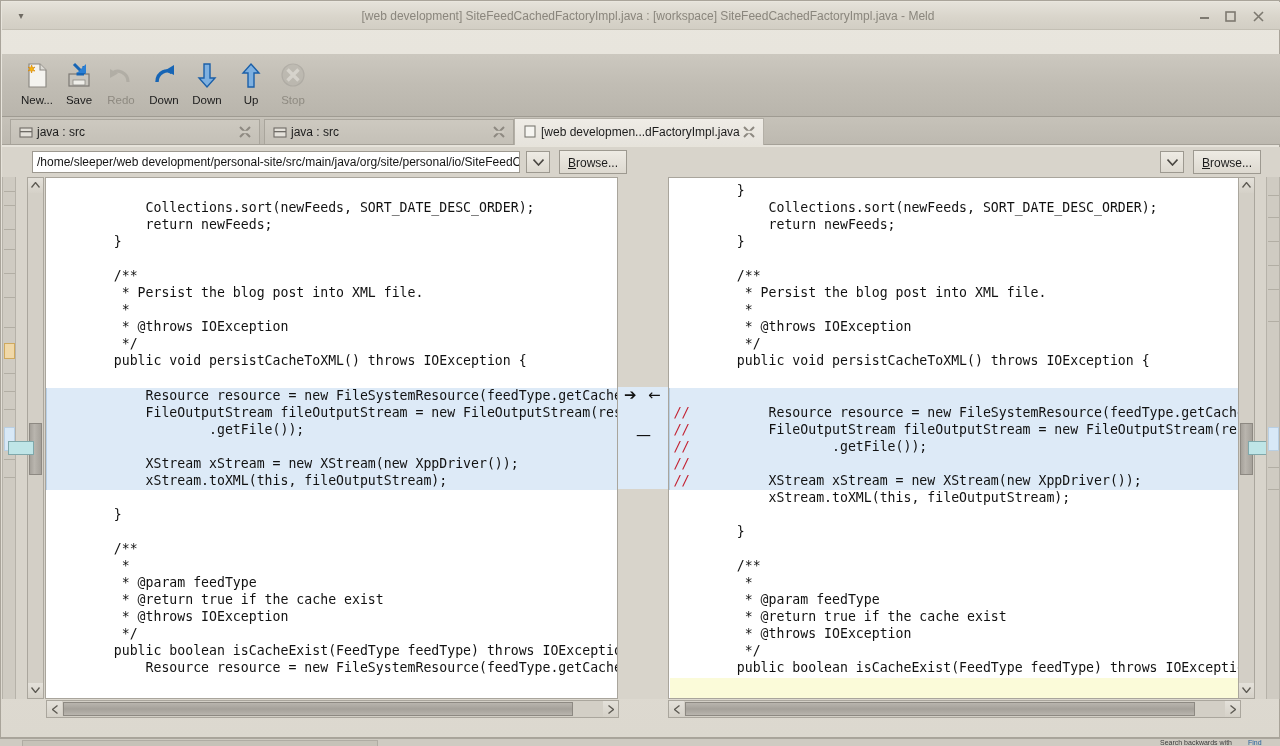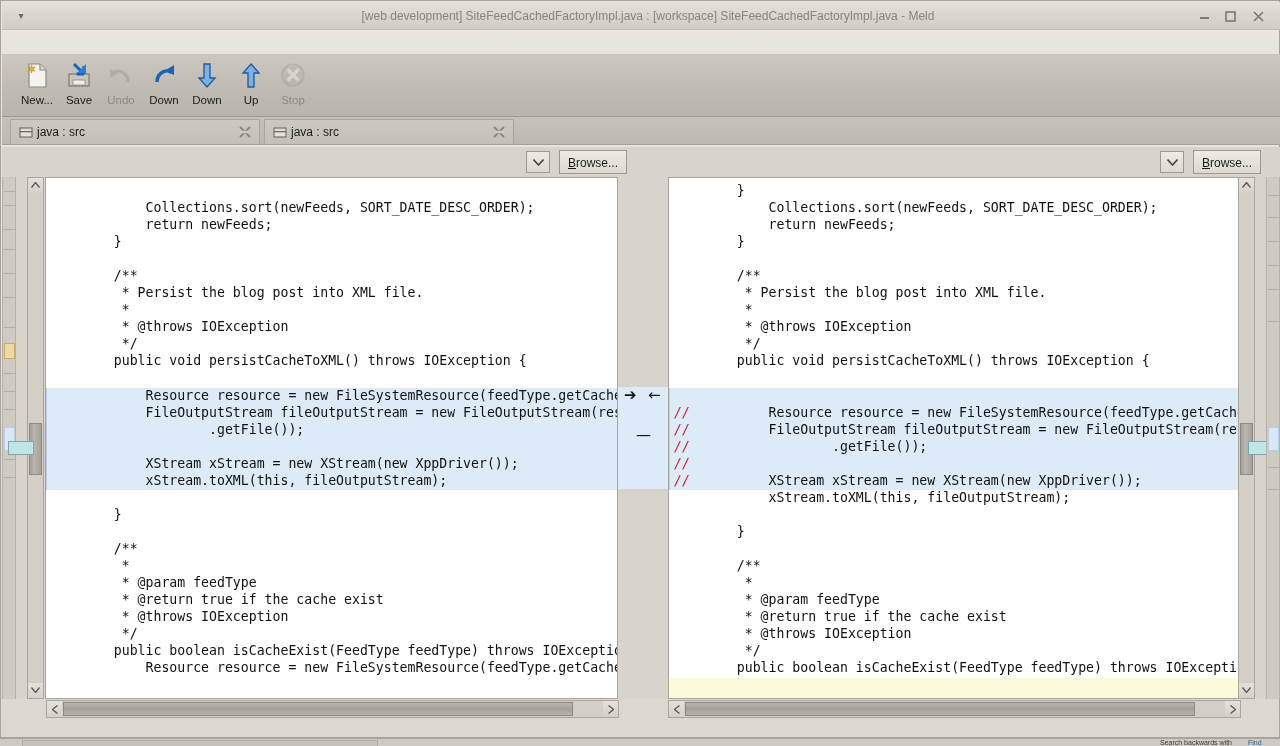--- a/index.html
+++ b/index.html
@@ -445,21 +445,21 @@
         <span class="lbl">Save</span>
       </div>
 
       <div class="tbtn dis" style="left:92px">
         <span class="ico">
           <svg width="30" height="30" viewBox="0 0 30 30">
             <path d="M22 22 C22 12 11 9 7 13" stroke="#9b9890" stroke-width="3.2" fill="none"></path>
             <path d="M4 9 L4 18 L12 13.5 z" fill="#9b9890"></path>
           </svg>
         </span>
-        <span class="lbl">Undo</span>
+        <span class="lbl">Redo</span>
       </div>
 
       <div class="tbtn" style="left:135px">
         <span class="ico">
           <svg width="30" height="30" viewBox="0 0 30 30">
             <path d="M8 22 C8 12 19 8 23 13" stroke="#1765b5" stroke-width="3.4" fill="none"></path>
             <path d="M25 5 L25 15 L16 10.5 z" fill="#1765b5"></path>
           </svg>
         </span>
         <span class="lbl">Down</span>
@@ -520,23 +520,40 @@
         </span>
         <span class="tab-lbl">java : src</span>
         <span class="tab-close">
           <svg width="14" height="14" viewBox="0 0 14 14">
               <path d="M2 2 L12 12 M12 2 L2 12" stroke="#8d8981" stroke-width="2"></path>
               <path d="M2 7 L12 7" stroke="#cfcbc2" stroke-width="2.4"></path>
             </svg>
         </span>
       </div>
 
+      <div class="tab active" style="left:512px; width:250px">
+        <span class="tab-ico">
+          <svg width="14" height="14" viewBox="0 0 14 14">
+            <rect x="2" y="2" width="10" height="11" fill="#f6f5f1" stroke="#7b7872" stroke-width="1.1"></rect>
+          </svg>
+        </span>
+        <span class="tab-lbl">[web developmen...dFactoryImpl.java</span>
+        <span class="tab-close">
+          <svg width="14" height="14" viewBox="0 0 14 14">
+              <path d="M2 2 L12 12 M12 2 L2 12" stroke="#8d8981" stroke-width="2"></path>
+              <path d="M2 7 L12 7" stroke="#e9e6de" stroke-width="2.4"></path>
+            </svg>
+        </span>
+      </div>
     </div>
 
     <div class="pathrow left">
+      <div class="path-entry" style="left:30px; width:488px">
+        <span class="txt">/home/sleeper/web development/personal-site/src/main/java/org/site/personal/io/SiteFeedC</span>
+      </div>
       <div class="path-drop" style="left:524px">
         <svg width="11" height="7" viewBox="0 0 11 7">
             <path d="M0.5 0.5 L5.5 6 L10.5 0.5" fill="none" stroke="#4a4742" stroke-width="1.6"></path>
           </svg>
       </div>
       <div class="browse-btn" style="left:557px"><u>B</u><span>rowse...</span></div>
     </div>
 
     <div class="pathrow right">
       <div class="path-drop" style="left:520px">

